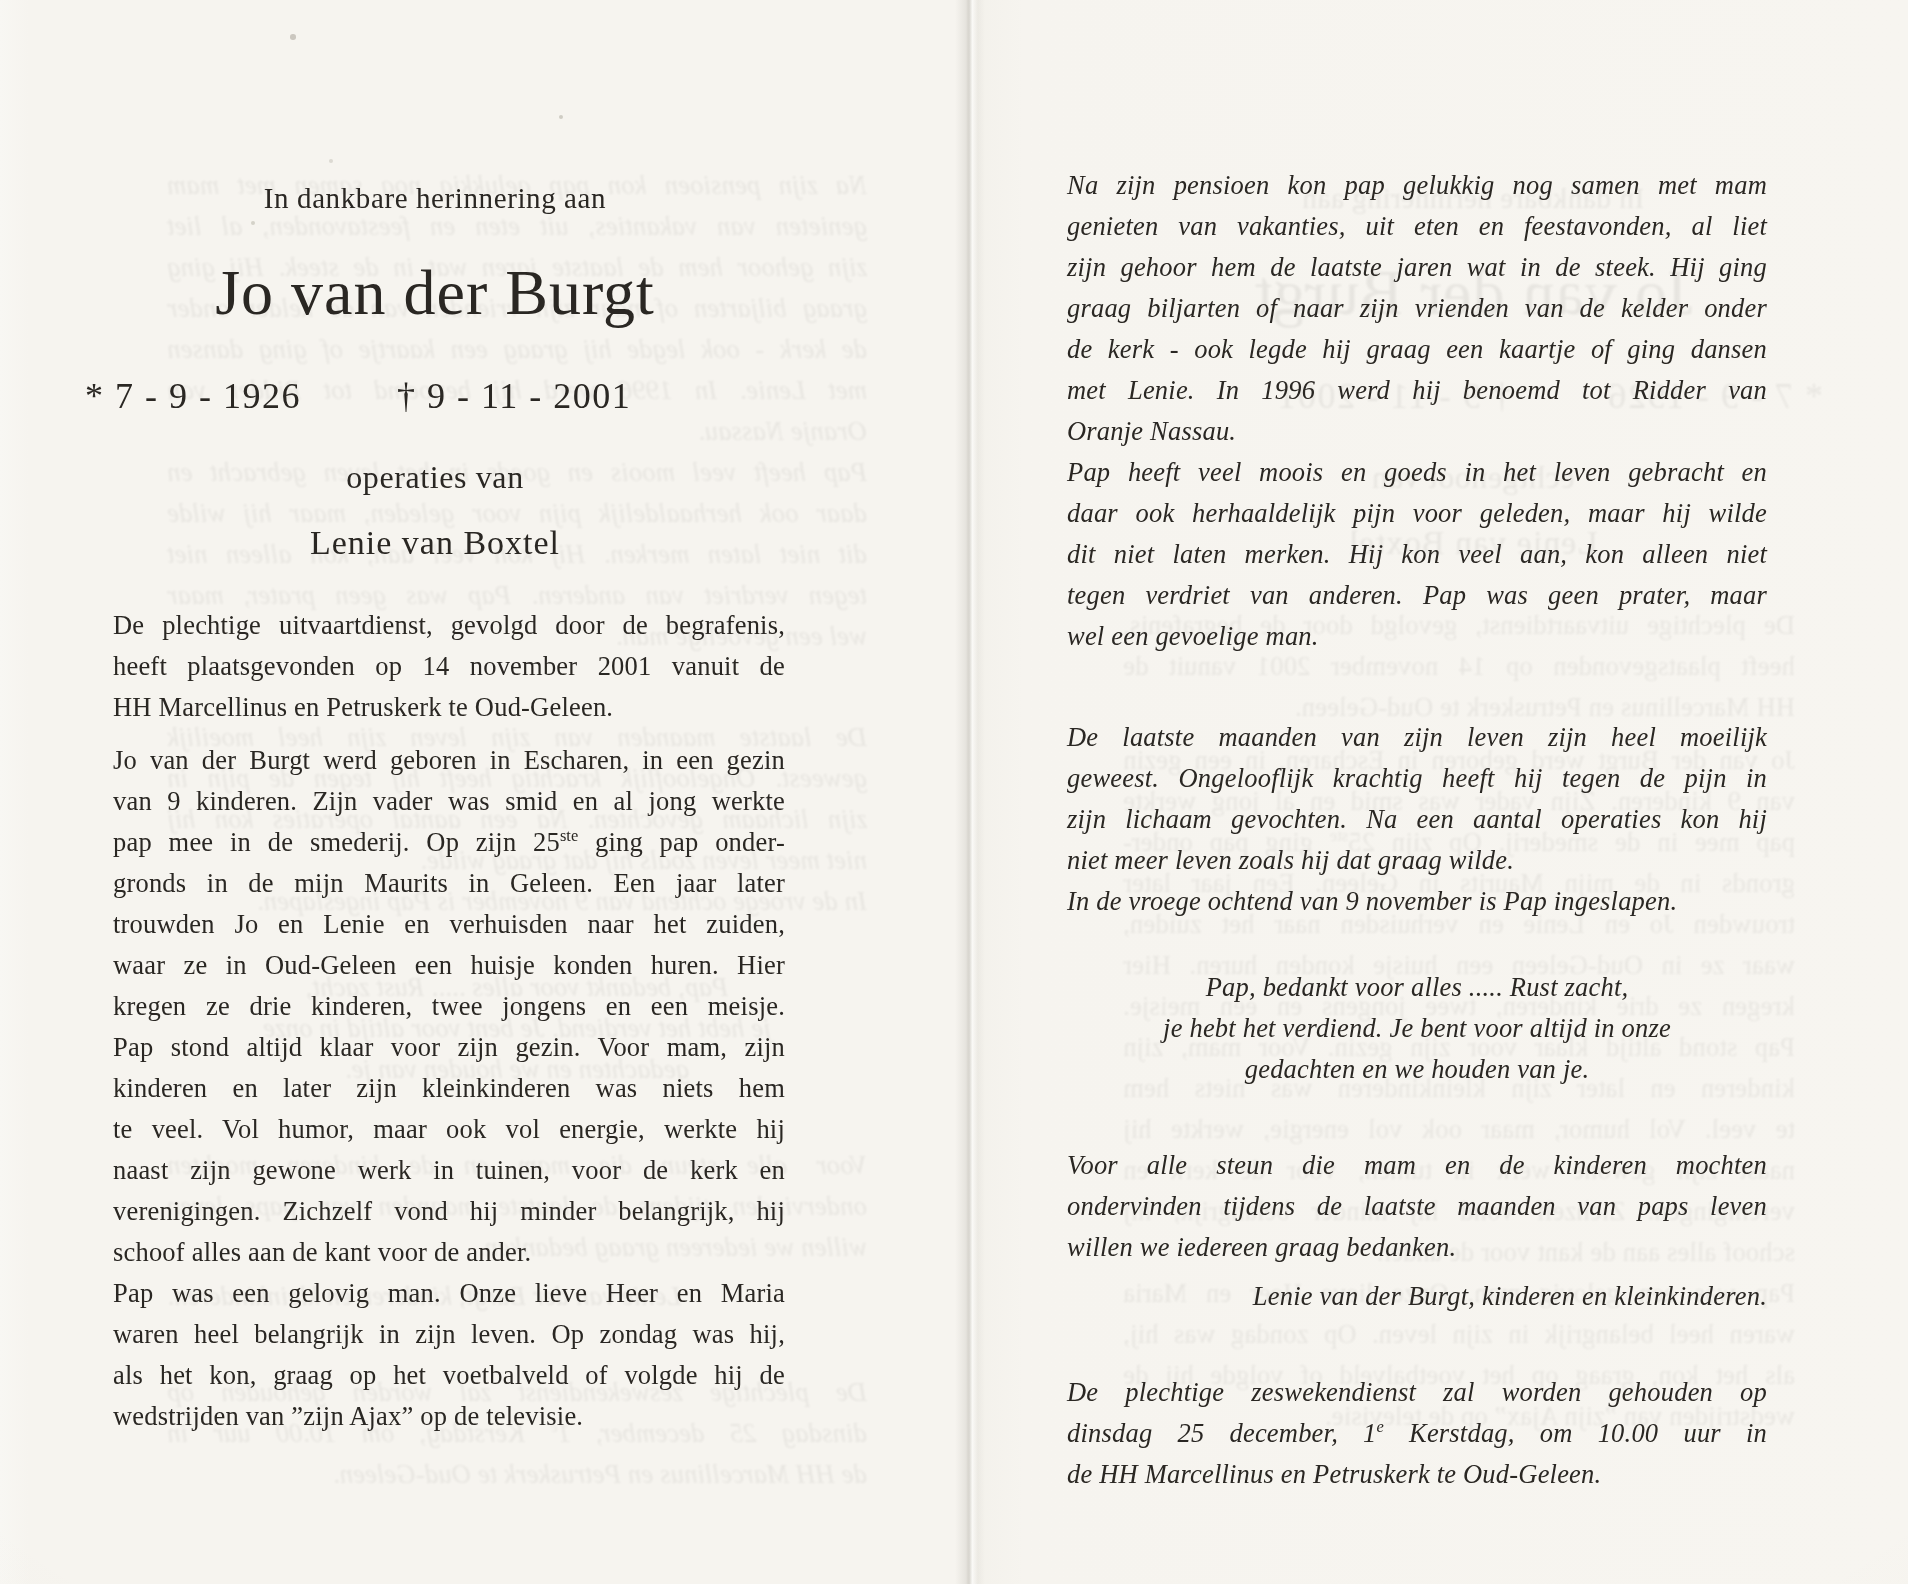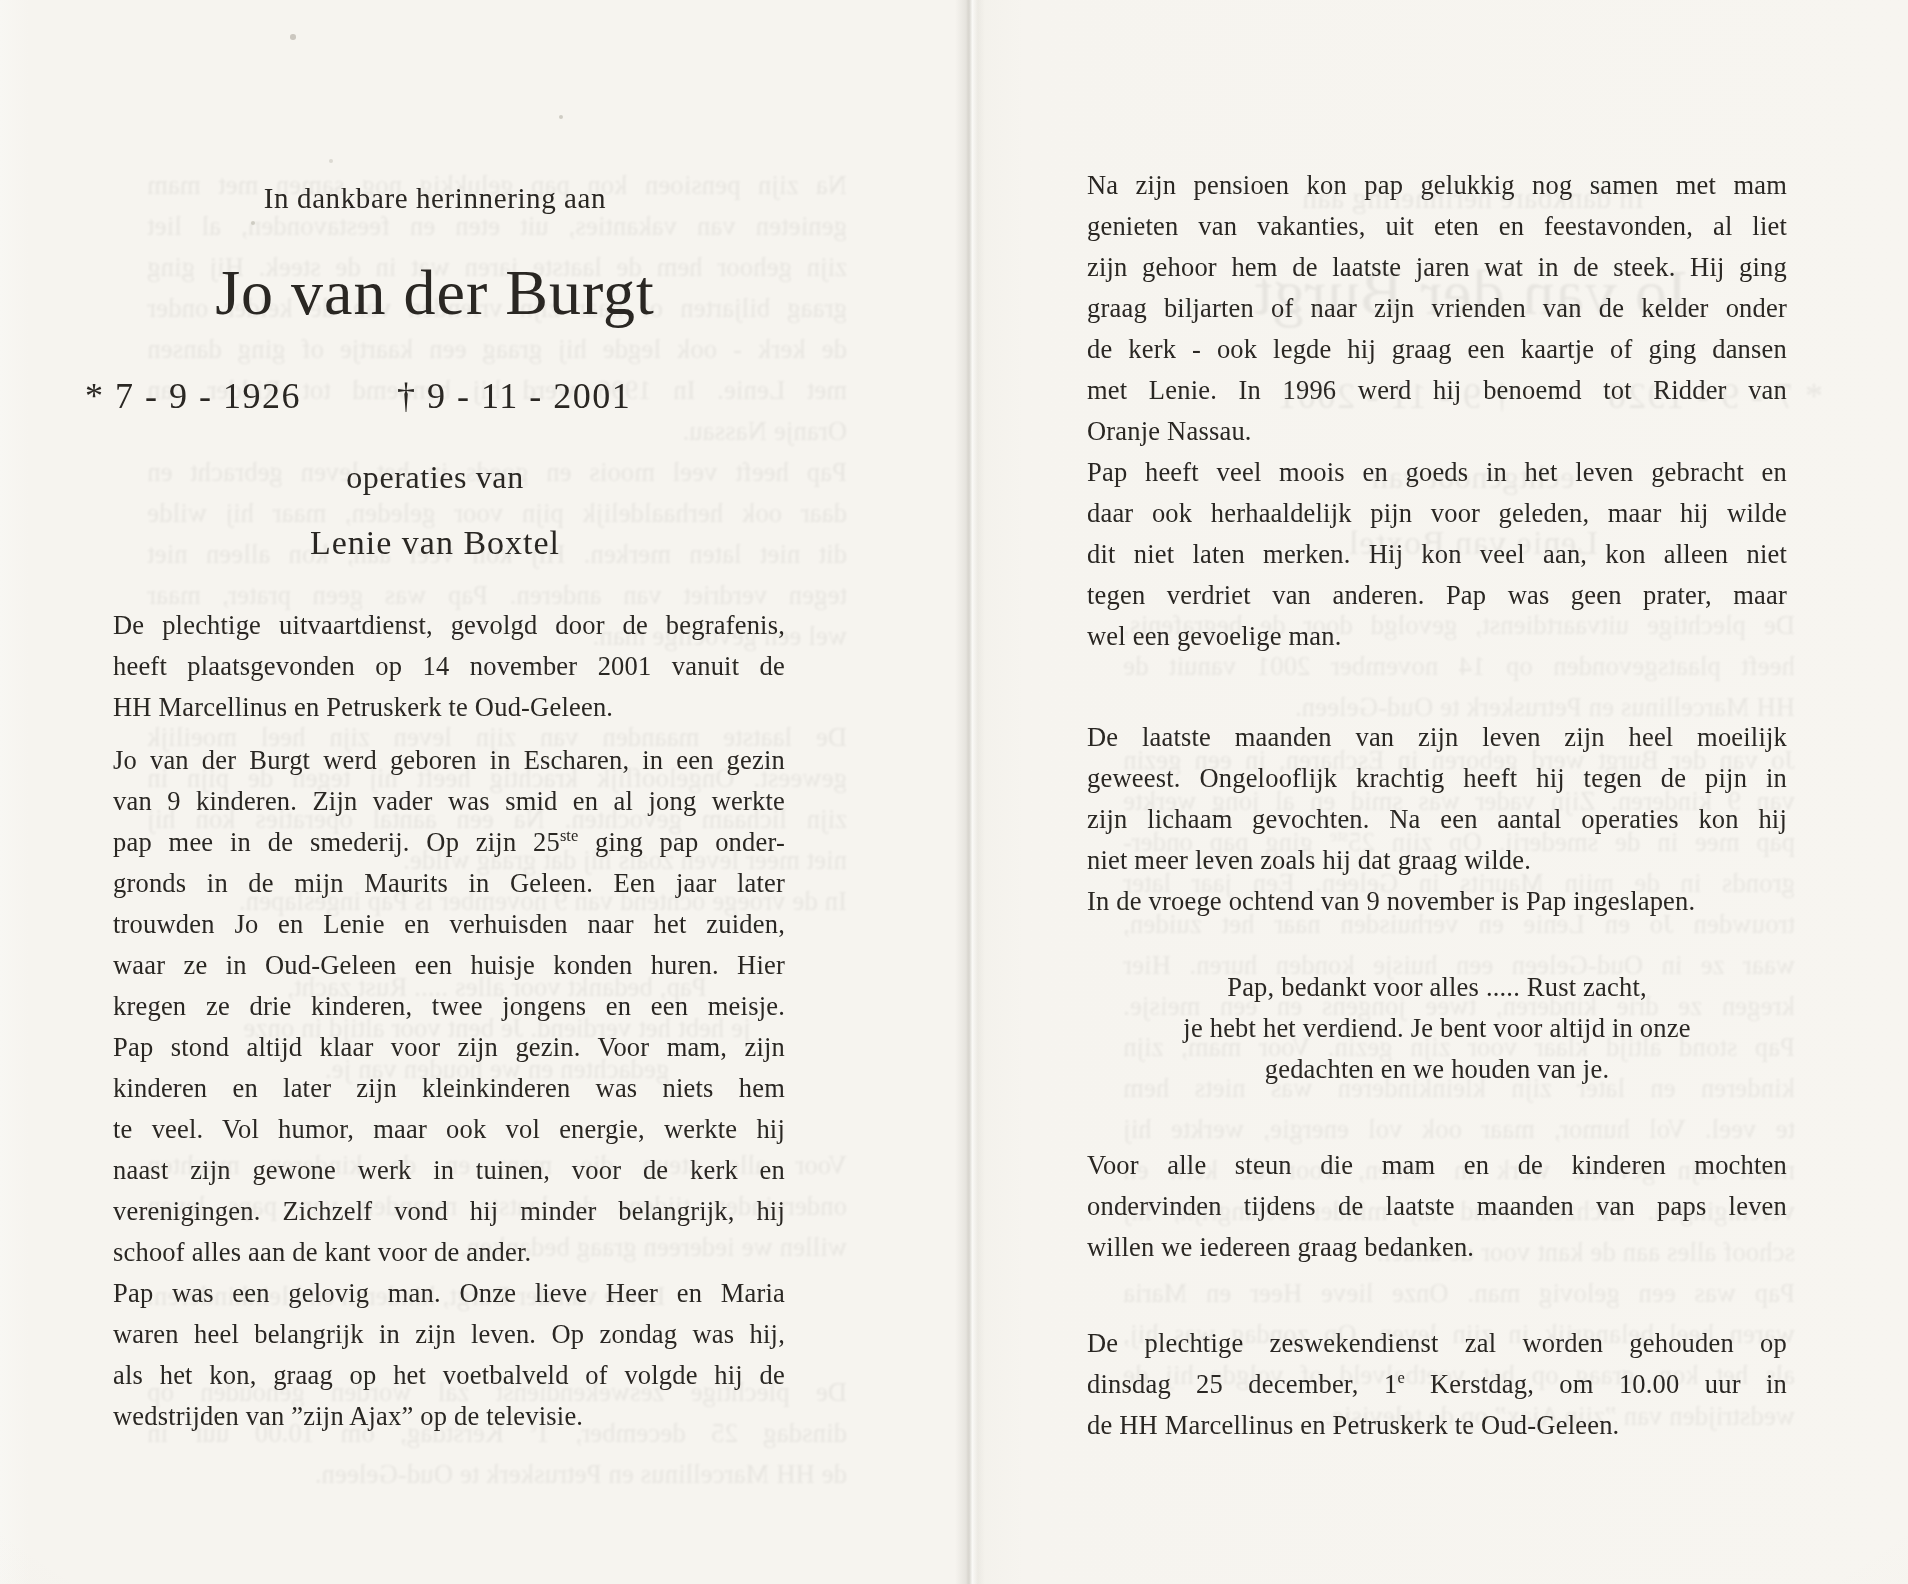--- a/index.html
+++ b/index.html
@@ -23,21 +23,21 @@
     background:linear-gradient(90deg,
       rgba(100,94,82,0) 0%,
       rgba(100,94,82,0.10) 34%,
       rgba(70,64,54,0.16) 47%,
       rgba(255,255,255,0.55) 58%,
       rgba(100,94,82,0.05) 76%,
       rgba(100,94,82,0) 100%);
   }
   .col{position:absolute;width:700px;z-index:2;}
   .col-left{left:85px;top:152px;}
-  .col-right{left:120px;top:165px;}
+  .col-right{left:100px;top:165px;font-style:italic;}
 
   
   .kicker{font-size:29px;line-height:36px;text-align:center;margin-top:28px;letter-spacing:.6px;}
   .deceased{font-size:64px;line-height:70px;text-align:center;margin-top:42px;letter-spacing:1px;}
   .dates{display:flex;justify-content:flex-start;gap:96px;font-size:36px;line-height:52px;margin-top:42px;letter-spacing:1.5px;}
   .relation{font-size:32px;line-height:38px;text-align:center;margin-top:36px;letter-spacing:.6px;}
   .spouse{font-size:34px;line-height:49px;text-align:center;margin-top:22px;letter-spacing:1px;}
   .paras-left{margin-top:38px;margin-left:28px;}
 
   
@@ -186,20 +186,23 @@
         </div>
         <div class="para align-center" style="margin-top: 45px;">
           <div class="line">Pap, bedankt voor alles ..... Rust zacht,</div>
           <div class="line">je hebt het verdiend. Je bent voor altijd in onze</div>
           <div class="line last">gedachten en we houden van je.</div>
         </div>
         <div class="para align-justify" style="margin-top: 55px;">
           <div class="line">Voor alle steun die mam en de kinderen mochten</div>
           <div class="line">ondervinden tijdens de laatste maanden van paps leven</div>
           <div class="line last">willen we iedereen graag bedanken.</div>
+        </div>
+        <div class="para align-right" style="margin-top: 8px;">
+          <div class="line last">Lenie van der Burgt, kinderen en kleinkinderen.</div>
         </div>
         <div class="para align-justify" style="margin-top: 55px;">
           <div class="line">De plechtige zeswekendienst zal worden gehouden op</div>
           <div class="line">dinsdag 25 december, 1<sup>e</sup> Kerstdag, om 10.00 uur in</div>
           <div class="line last">de HH Marcellinus en Petruskerk te Oud-Geleen.</div>
         </div>
       </div>
   <div class="bleed">
         <div class="col col-left">
       <div class="kicker">In dankbare herinnering aan</div>

